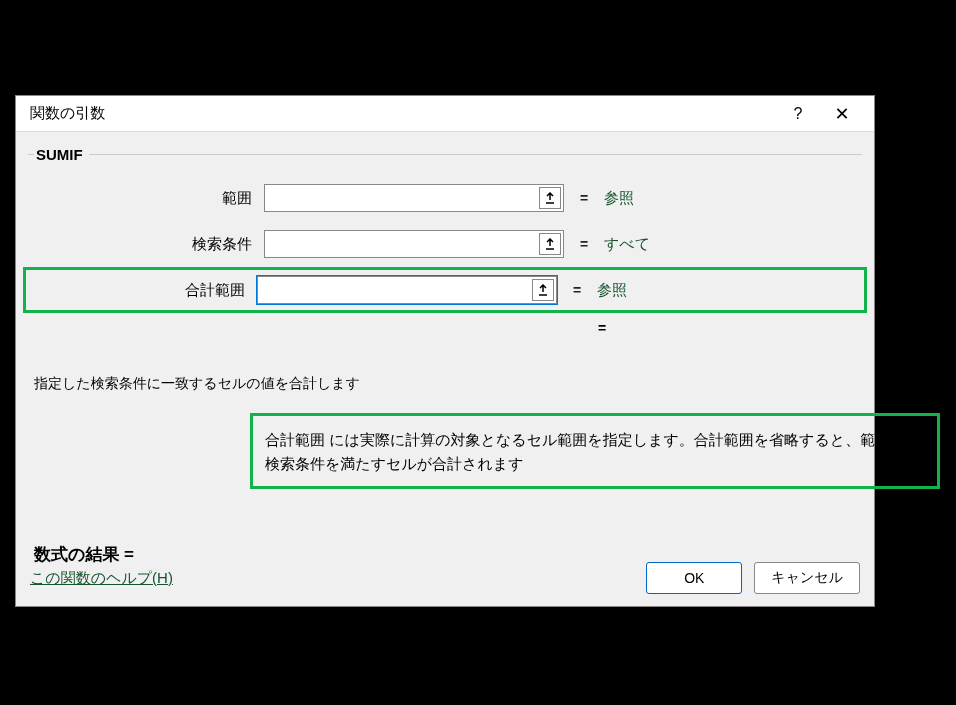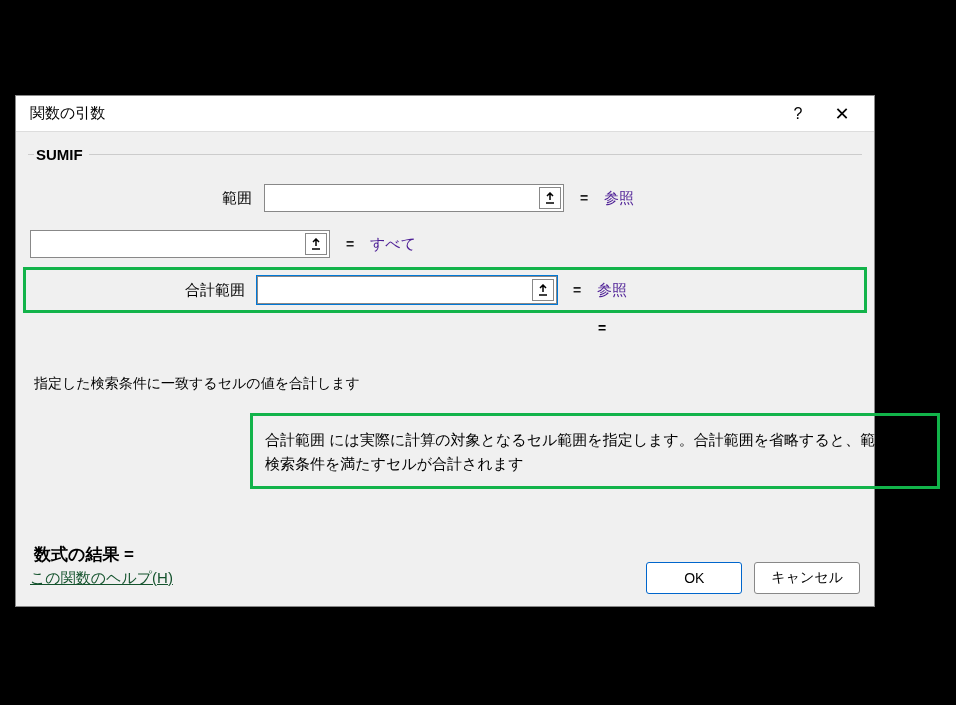--- a/index.html
+++ b/index.html
@@ -106,21 +106,21 @@
       margin-left: 2px;
     }
     .form-row .select-btn svg { width: 12px; height: 12px; }
     .form-row .equals {
       width: 40px;
       text-align: center;
       font-weight: bold;
       color: #222;
     }
     .form-row .hint {
-      color: #4c1d95;
+      color: #14532d;
       font-size: 15px;
     }
     .highlight-row {
       border: 3px solid #12b34a;
       padding: 0 4px;
       margin: 0 -7px;
     }
     .highlight-row .label { width: 227px; }
     .form-row.result-eq {
       justify-content: flex-start;
@@ -203,20 +203,21 @@
             <svg viewBox="0 0 12 12">
                 <path d="M6 1 L6 8 M3 4 L6 1 L9 4 M2 11 L10 11" stroke="#000" stroke-width="1.5" fill="none"></path>
               </svg>
           </div>
         </div>
         <div class="equals">=</div>
         <div class="hint">参照</div>
       </div>
 
       <div class="form-row">
+        <div class="label">検索条件</div>
         <div class="input-wrap">
           <input type="text" value="" style="">
           <div class="select-btn">
             <svg viewBox="0 0 12 12">
                 <path d="M6 1 L6 8 M3 4 L6 1 L9 4 M2 11 L10 11" stroke="#000" stroke-width="1.5" fill="none"></path>
               </svg>
           </div>
         </div>
         <div class="equals">=</div>
         <div class="hint">すべて</div>

